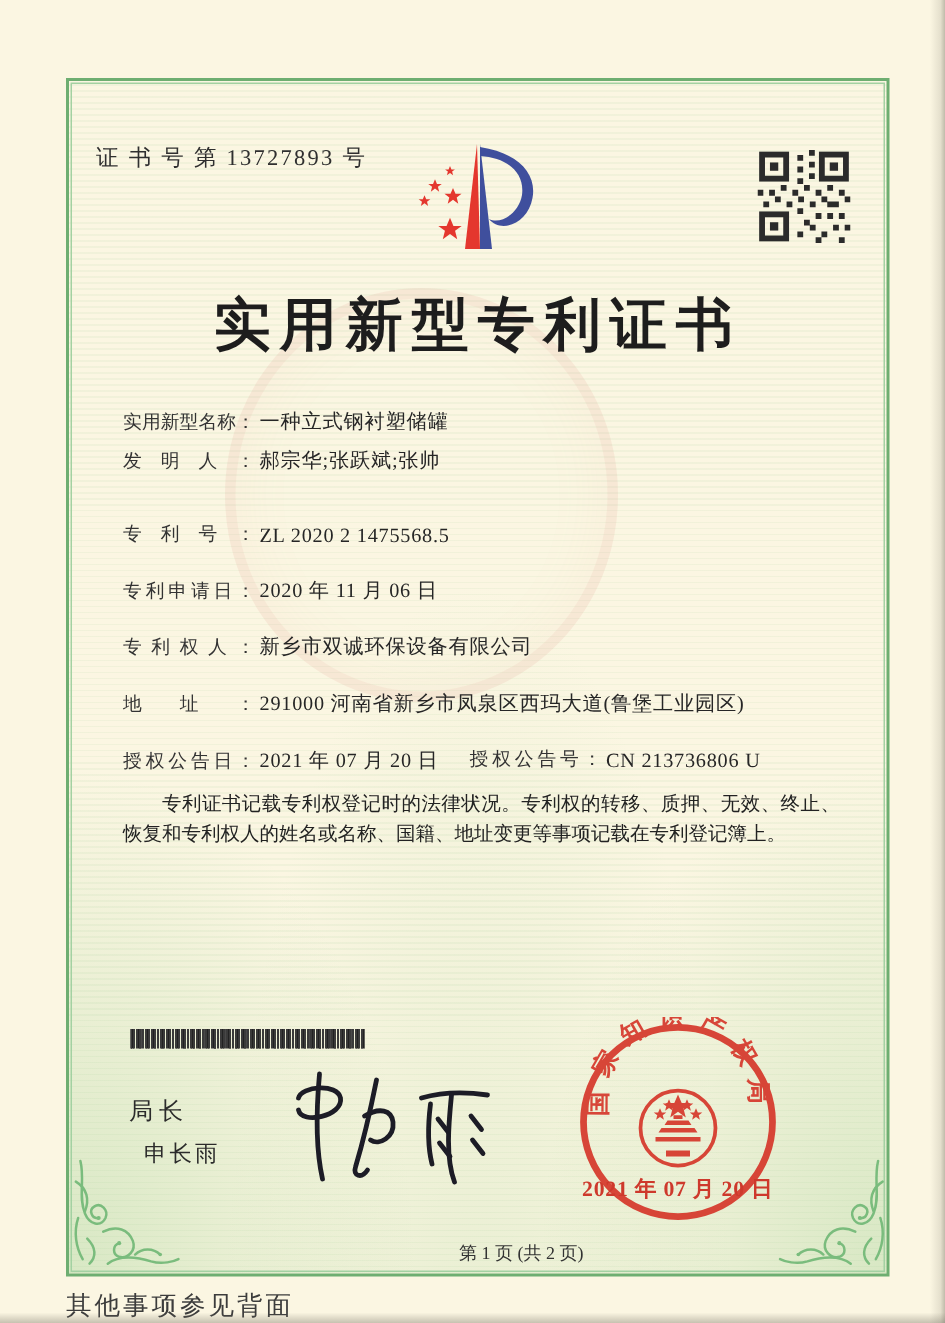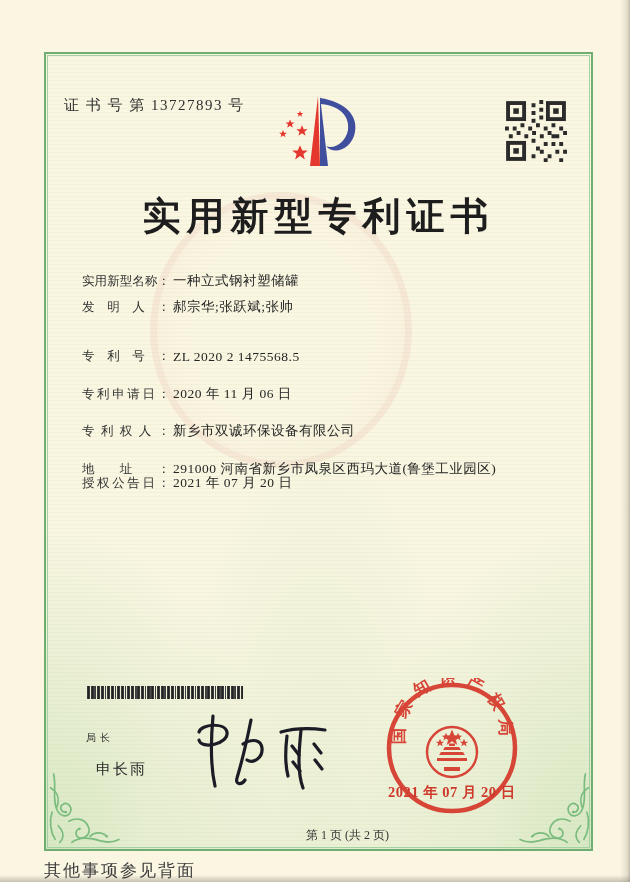--- a/index.html
+++ b/index.html
@@ -50,21 +50,21 @@
          text-align:justify;color:#222;}
   .paras p{margin:0;text-indent:2em;}
   
   .barcode{
     left:87px;top:686px;width:156px;height:13px;
     background-image:
       repeating-linear-gradient(90deg,#3a3a3a 0 1px, rgba(0,0,0,0) 1px 2px),
       repeating-linear-gradient(90deg,#222 0 2px, rgba(0,0,0,0) 2px 5px),
       repeating-linear-gradient(90deg,#484848 0 1px, rgba(0,0,0,0) 1px 7px);
   }
-  .signer-title{left:86px;top:731px;font-size:10px;letter-spacing:4px;color:#2b2b2b;}
+  .signer-title{left:86px;top:731px;font-size:16px;letter-spacing:4px;color:#2b2b2b;}
   .signer-name{left:96px;top:760px;font-size:15px;letter-spacing:2px;color:#2b2b2b;}
   .signature{left:185px;top:706px;}
   .seal{left:382px;top:678px;opacity:0.93;}
   .seal-date{
     left:388px;top:783px;font-size:14.5px;color:#ce392c;font-weight:600;
     letter-spacing:0.5px;z-index:3;white-space:nowrap;
   }
   .page-no{left:44px;top:827px;width:607px;text-align:center;font-size:12px;color:#333;}
   .footer-note{left:44px;top:859px;width:549px;text-align:left;font-size:17px;
                letter-spacing:2px;color:#3c3c3c;}
@@ -162,25 +162,29 @@
 </div>
 <div class="row" style="top:385px">
   <span class="flabel">专利申请日：</span><span class="fvalue">2020 年 11 月 06 日</span>
 </div>
 <div class="row" style="top:422px">
   <span class="flabel">专利权人：</span><span class="fvalue">新乡市双诚环保设备有限公司</span>
 </div>
 <div class="row" style="top:460px">
   <span class="flabel">地址：</span><span class="fvalue">291000 河南省新乡市凤泉区西玛大道(鲁堡工业园区)</span>
 </div>
-<div class="row" style="top:474px">
+<div class="row" style="top:498px">
   <span class="flabel">授权公告日：</span><span class="fvalue">2021 年 07 月 20 日</span>
+  <span class="grant2">
+    <span class="flabel">授权公告号：</span><span class="fvalue">CN 213736806 U</span>
+  </span>
 </div>
 
 <div class="abs paras">
+  <p>专利证书记载专利权登记时的法律状况。专利权的转移、质押、无效、终止、恢复和专利权人的姓名或名称、国籍、地址变更等事项记载在专利登记簿上。</p>
 </div>
 
 <div class="abs barcode"></div>
 <div class="abs signer-title">局长</div>
 <div class="abs signer-name">申长雨</div>
 
 <svg class="abs signature" width="150" height="85" viewBox="0 0 150 85">
   <g fill="none" stroke="#1c1c26" stroke-width="3.2" stroke-linecap="round" stroke-linejoin="round">
     <path d="M28,10 C26,32 25,58 30,80"></path>
     <path d="M14,26 C16,18 40,16 42,26 C44,38 16,44 14,34"></path>

